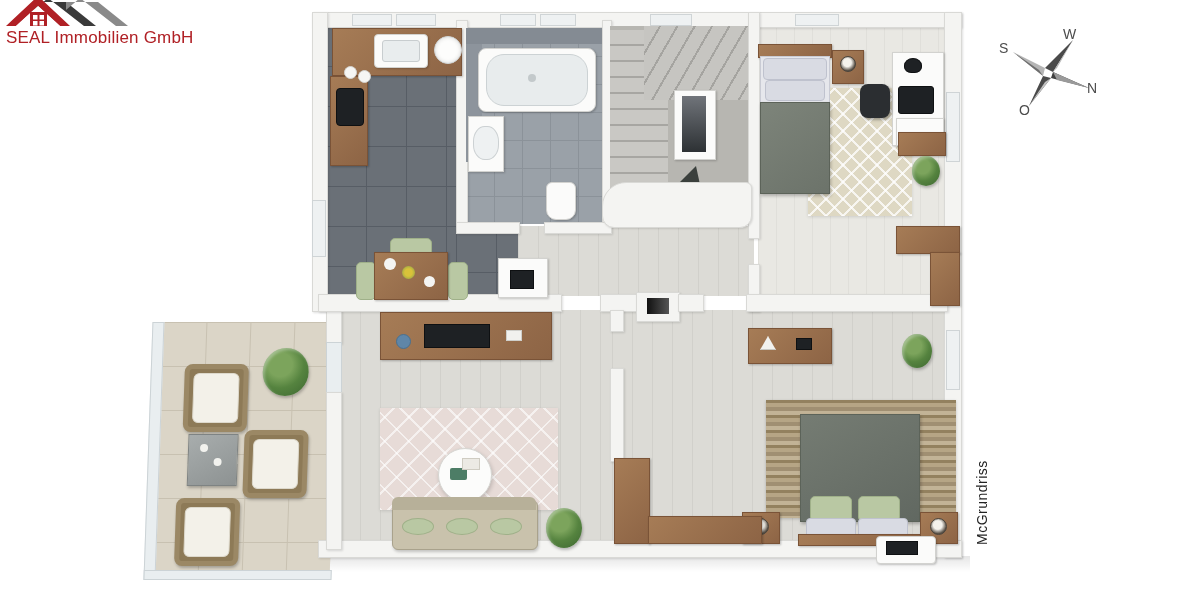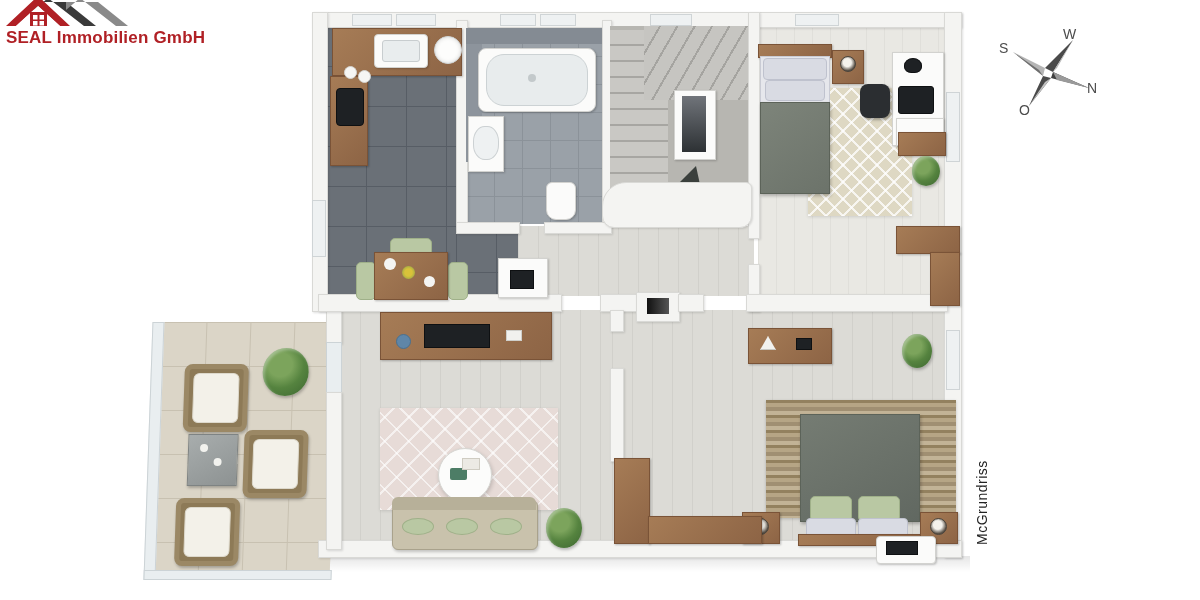--- a/index.html
+++ b/index.html
@@ -2,21 +2,21 @@
 <html><head>
 <meta charset="utf-8">
 <style>
   html,body{margin:0;padding:0;background:#fff;}
   .canvas{position:relative;width:1200px;height:600px;background:#ffffff;overflow:hidden;
           font-family:"Liberation Sans",sans-serif;}
   .abs{position:absolute;}
 
   
   .logo{left:4px;top:0;width:270px;height:52px;}
-  .logo-text{position:absolute;left:2px;top:28px;font-size:17px;font-weight:700;
+  .logo-text{position:absolute;left:2px;top:28px;font-size:17px;font-weight:400;
              color:#b02025;letter-spacing:.2px;}
 
   
   .w{background:#f4f4f2;border:1px solid #d9d9d6;box-shadow:1px 1px 2px rgba(0,0,0,.12);}
   .win{background:#eef1f2;border:1px solid #cfd4d6;}
   .glass{background:#e9eef0;border:1px solid #ccd3d6;}
 
   
   .fl-kitchen{background-color:#6a7077;
     background-image:linear-gradient(#575d65 1px,transparent 1px),

